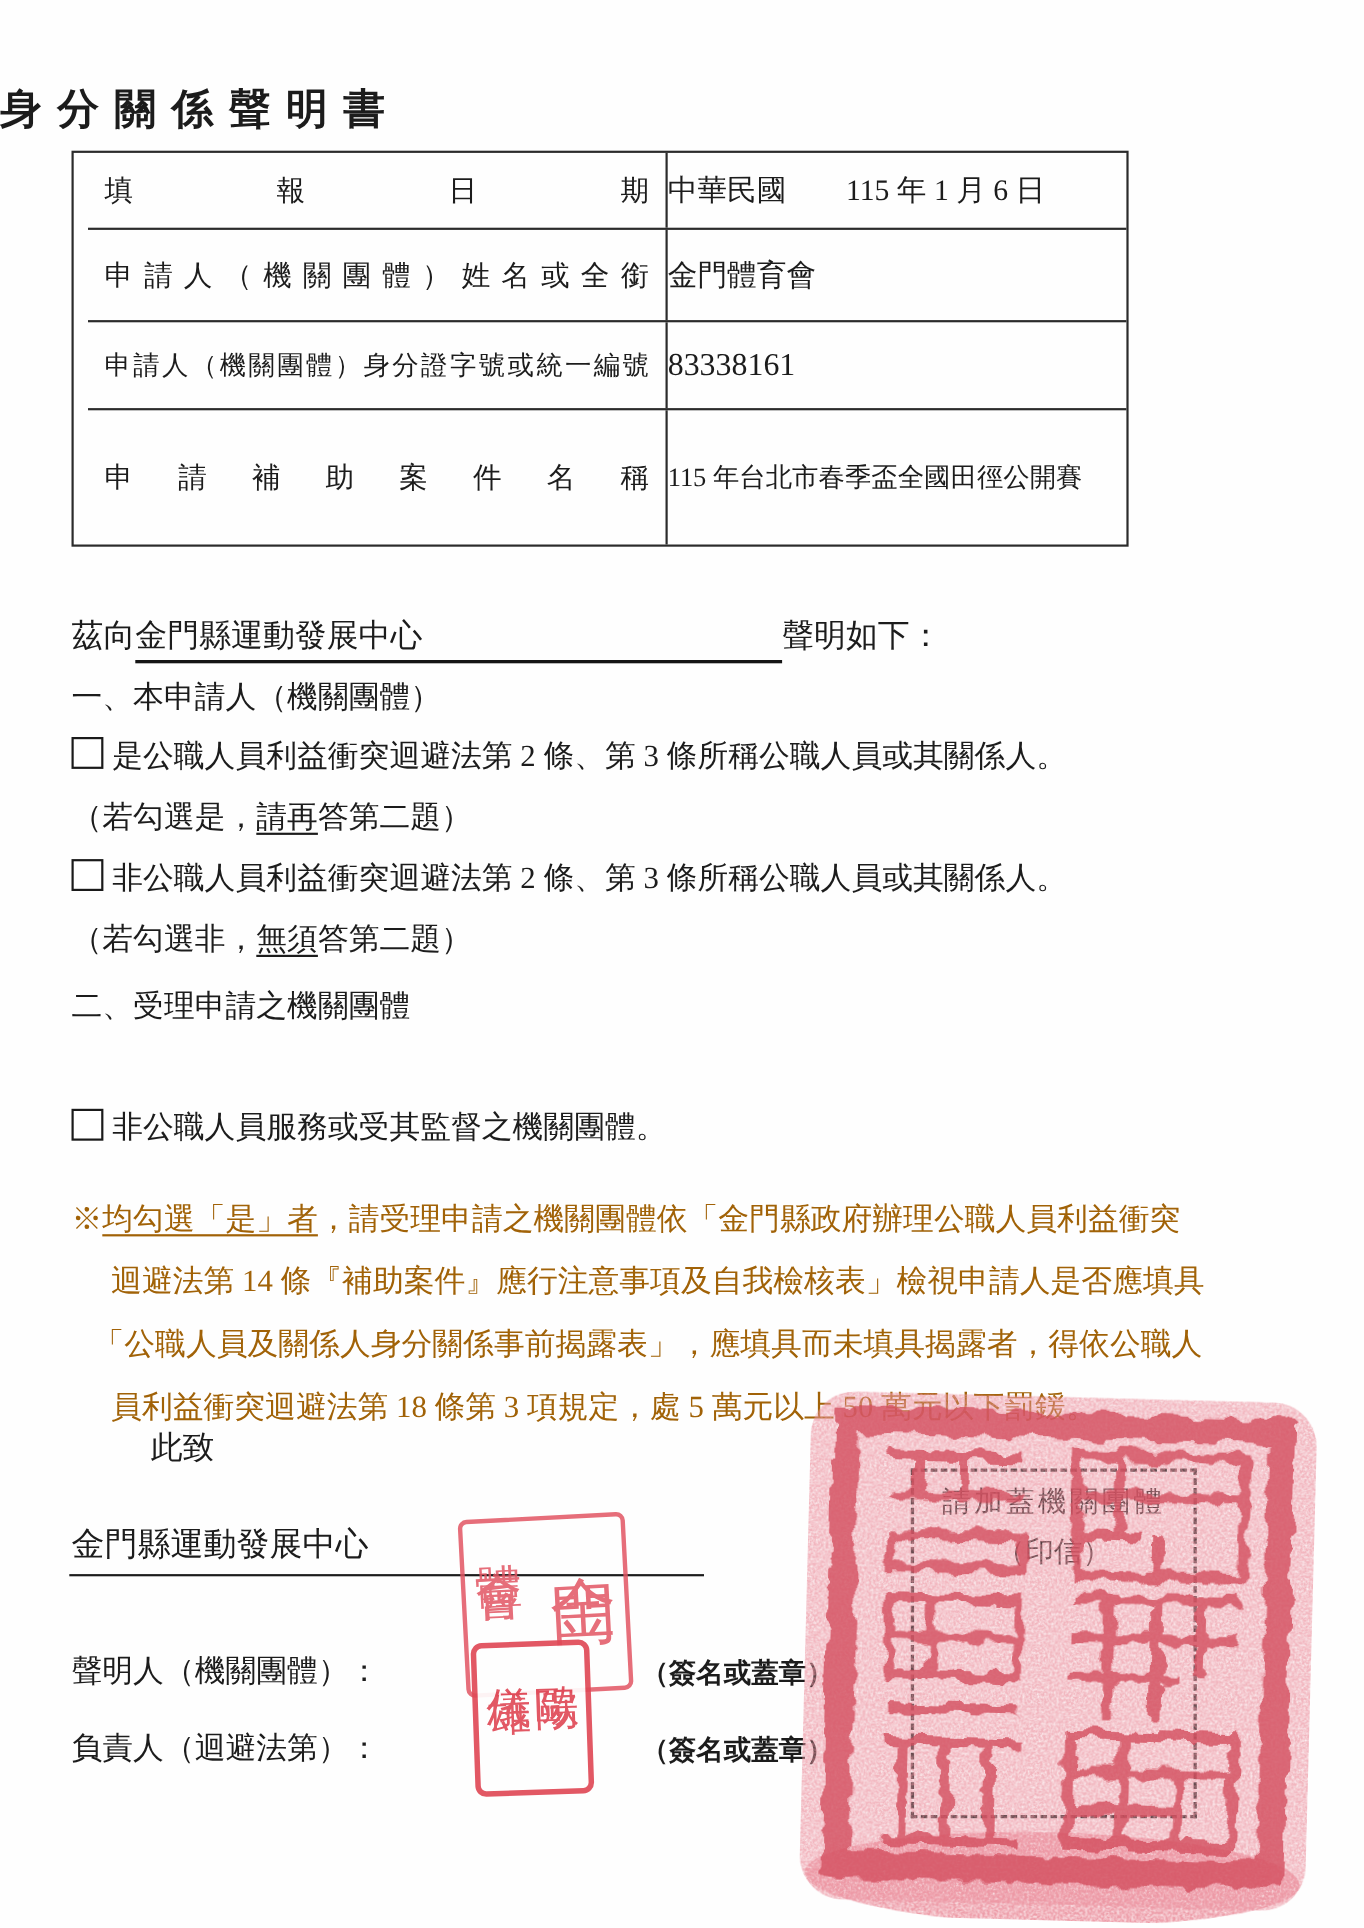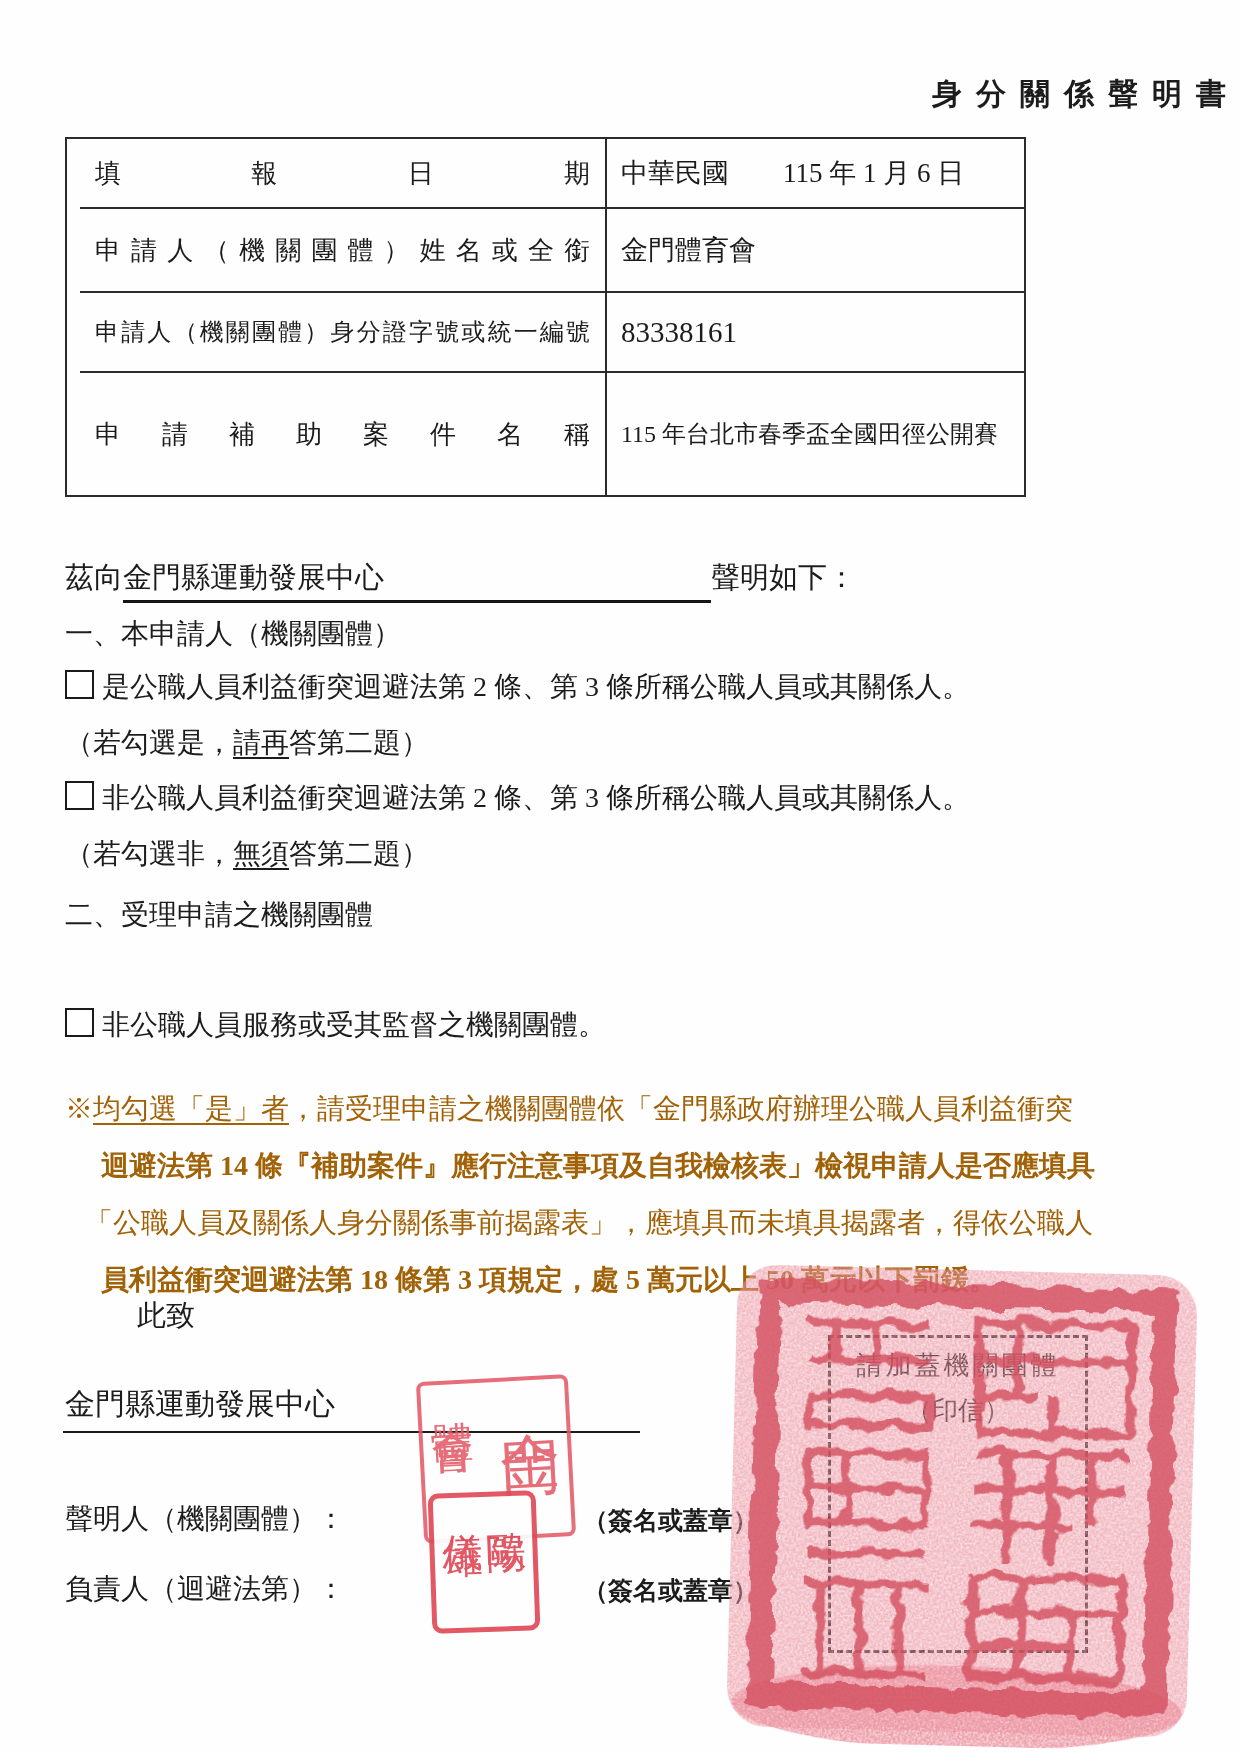--- a/index.html
+++ b/index.html
@@ -1,41 +1,41 @@
 <!DOCTYPE html>
 <html><head>
 <meta charset="utf-8">
 <style>
   html,body{margin:0;padding:0;background:#e8e8e8;}
   .page{position:relative;width:1240px;height:1753px;margin:0 auto;background:#fefefe;
         font-family:"Liberation Serif","DejaVu Serif",serif;color:#1c1c1c;overflow:hidden;}
   .abs{position:absolute;}
-  .title{position:absolute;top:74px;left:0;width:100%;text-align:right;margin:0;
-         font-size:30px;font-weight:bold;letter-spacing:14px;}
+  .title{position:absolute;top:74px;left:0;width:100%;text-align:left;margin:0;
+         font-size:38px;font-weight:bold;letter-spacing:14px;}
   
   .form-table{position:absolute;left:65px;top:137px;width:961px;border:2px solid #2b2b2b;box-sizing:border-box;}
   .trow{display:flex;border-top:2px solid #2b2b2b;margin-left:13px;}
   .trow:first-child{border-top:none;}
   .tlabel{width:527px;border-right:2px solid #2b2b2b;display:flex;align-items:center;
           padding:0 15px;box-sizing:border-box;}
   .tlabel>span{width:100%;font-size:26px;text-align:justify;text-align-last:justify;text-justify:inter-character;}
   .tlabel>span.small{font-size:24px;}
-  .tvalue{flex:1;display:flex;align-items:center;padding-left:14px;font-size:27px;}
+  .tvalue{flex:1;display:flex;align-items:center;font-size:27px;}
   .r1{height:68px;} .r2{height:82px;} .r3{height:78px;} .r4{height:122px;}
   .r3 .tvalue{font-size:29px;} .r4 .tvalue{font-size:24px;}
   
   .line{font-size:28px;white-space:nowrap;}
   .decl{font-size:29px;}
   .blank{display:inline-block;width:588px;border-bottom:3px solid #151515;padding-bottom:2px;}
   .checkbox{display:inline-block;width:25px;height:25px;border:2.5px solid #1a1a1a;
             margin-right:8px;vertical-align:-3px;background:#fff;}
   .em-u{text-decoration:underline;text-decoration-thickness:2px;text-underline-offset:5px;}
   
   .warn{position:absolute;left:65px;top:1080px;width:1120px;color:#a16207;font-size:28px;line-height:57px;}
-  .warn .w2,.warn .w4{padding-left:36px;font-weight:bold;} .warn .w3{padding-left:20px;}
+  .warn .w2,.warn .w4{padding-left:36px;} .warn .w3{padding-left:20px;}
   
   .sal{font-size:29px;} .recip2{font-size:30px;}
   .sigline{height:2px;background:#1c1c1c;}
   .hint{font-size:25px;font-weight:bold;}
   
   .stamp{display:flex;justify-content:space-between;box-sizing:border-box;z-index:4;}
   .stamp .vcol{writing-mode:vertical-rl;text-orientation:upright;line-height:1;}
   .org-stamp{left:420px;top:1378px;width:152px;height:162px;border:4px solid #e25663;
              border-radius:8px;color:#e25663;transform:rotate(-3deg);padding:5px 8px;opacity:.85;}
   .org-stamp .c-left{font-size:42px;letter-spacing:4px;}

